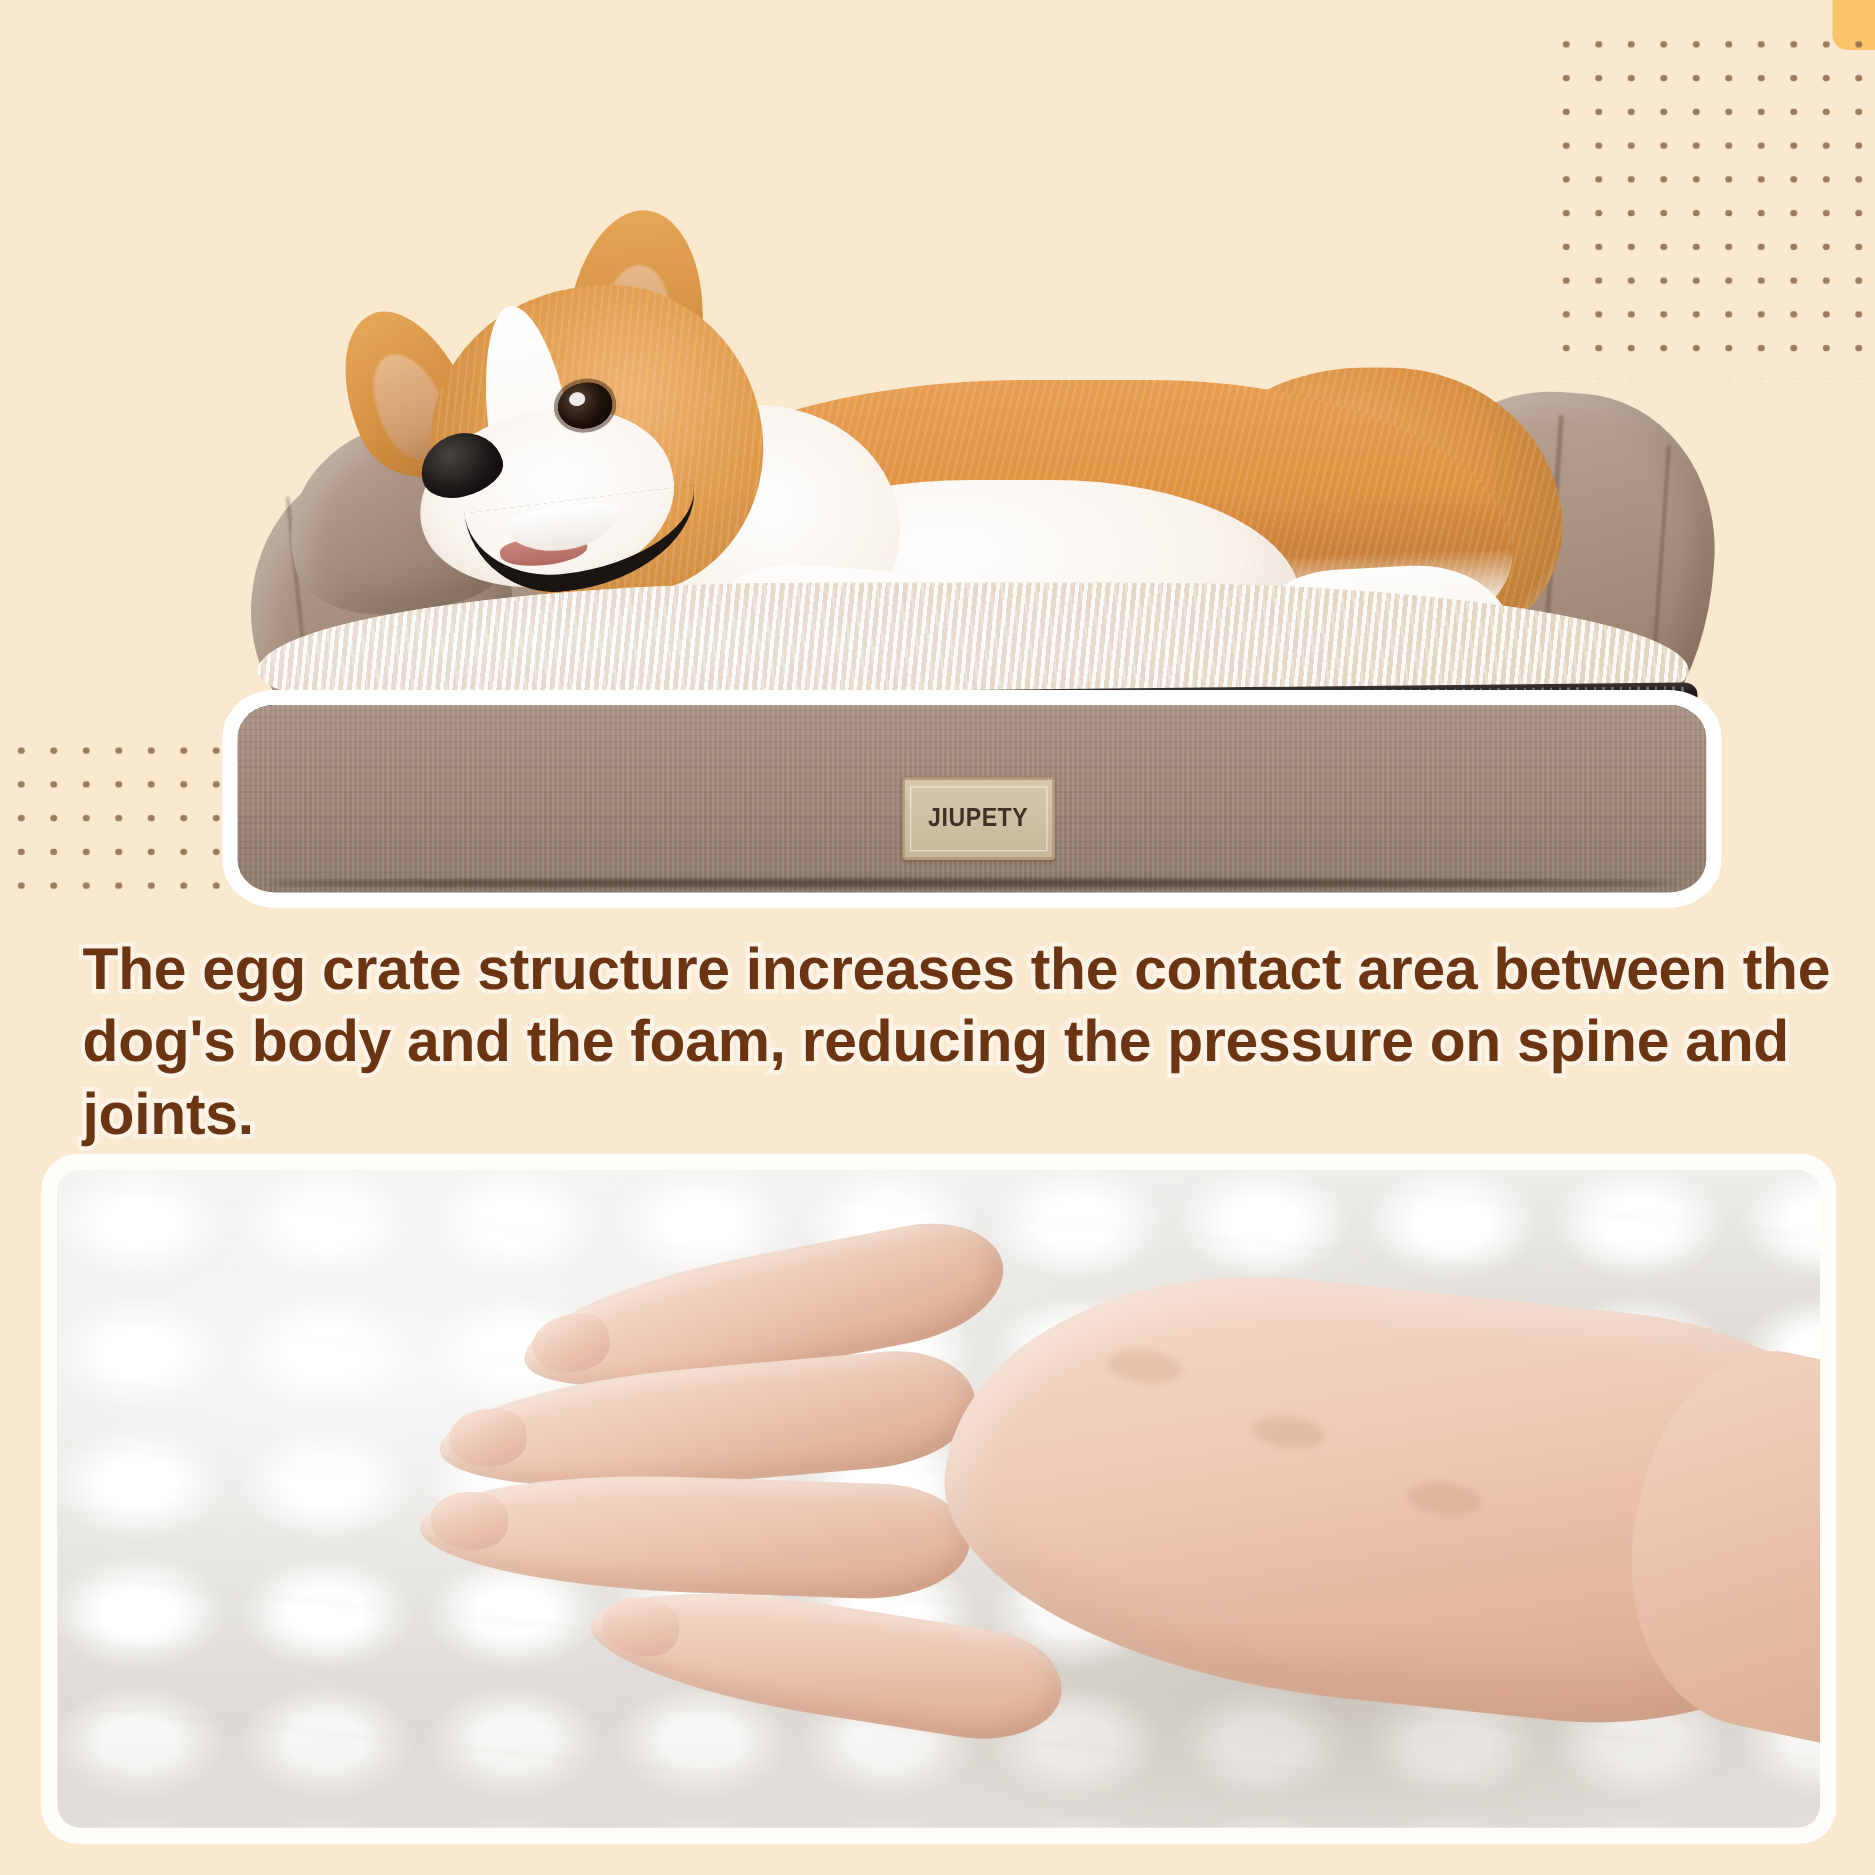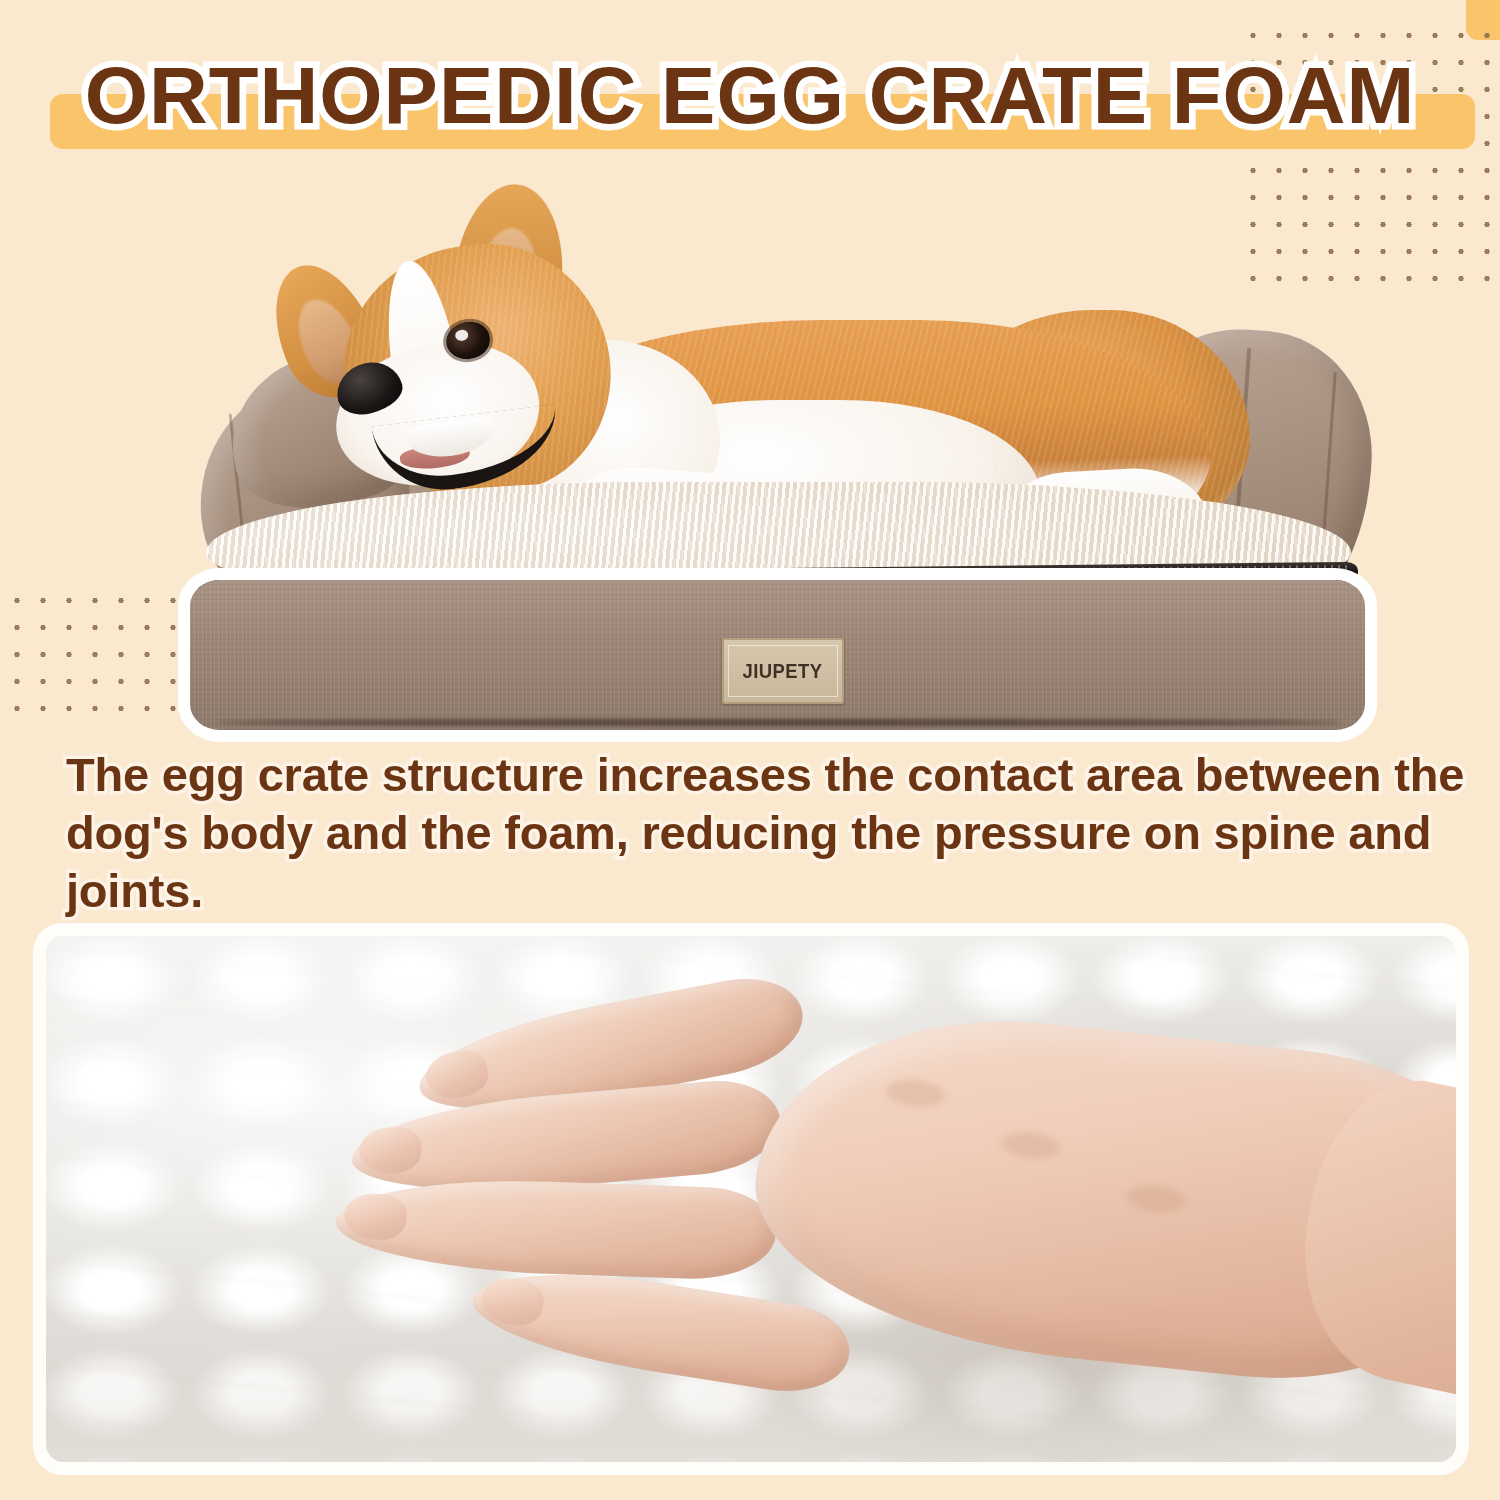--- a/index.html
+++ b/index.html
@@ -41,21 +41,21 @@
     font-weight:bold;
     letter-spacing:1px;
     color:#6B3413;
     transform:scaleX(1.03);
     -webkit-text-stroke:13px #FFFFFF;
     paint-order:stroke fill;
     white-space:nowrap;
   }
 
   
-  .hero{position:absolute;left:170px;top:160px;width:1200px;height:580px;}
+  .hero{position:absolute;left:170px;top:144px;width:1200px;height:580px;}
   .cutout{
     position:absolute;inset:0;
     filter:drop-shadow(0 0 0 #fff);
   }
 
   
   .bed-base{
     position:absolute;left:20px;top:420px;width:1175px;height:150px;
     background:linear-gradient(180deg,#A89283 0%,#9D8676 40%,#8E7A6B 100%);
     border-radius:30px/26px;
@@ -371,24 +371,20 @@
 </style>
 </head>
 <body>
 
 <div class="stage">
 
   <div class="corner-accent"></div>
   <div class="dots dots-tr"></div>
   <div class="dots dots-bl"></div>
 
-  <div class="title-wrap">
-    <div class="title-bar"></div>
-    <div class="title-text">ORTHOPEDIC EGG CRATE FOAM</div>
-  </div>
 
   <div class="hero">
     <div class="cutout">
 
       <div class="bolster bolster-back">
         <div class="seam" style="left:12%;top:8%;width:3px;height:78%;"></div>
         <div class="seam" style="left:58%;top:6%;width:3px;height:82%;"></div>
       </div>
       <div class="bolster bolster-r">
         <div class="seam" style="left:46%;top:6%;width:4px;height:86%;"></div>

